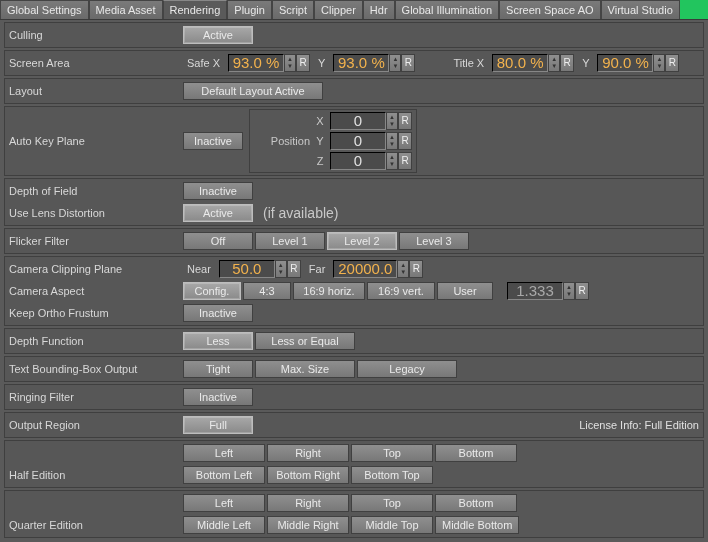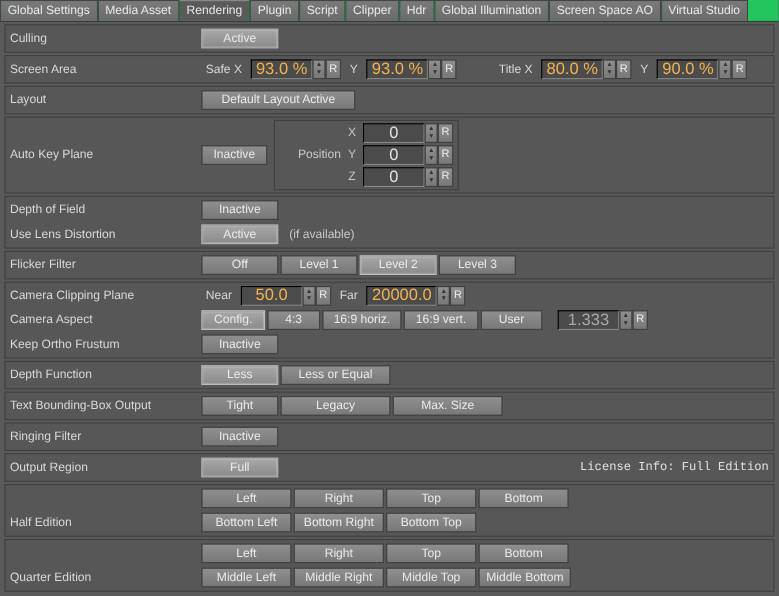--- a/index.html
+++ b/index.html
@@ -102,31 +102,31 @@
     font-size:6px; line-height:7px;
     color:#333;
   }
   .rbtn {
     width:14px; height:18px;
     background: linear-gradient(#8f8f8f,#787878);
     border:1px solid #404040;
     color:#eee; font-size:10px; line-height:16px; text-align:center;
   }
   .sublabel { color:#d8d8d8; padding:0 4px; }
-  .note { color:#c8c8c8; font-size:11px; padding-left:6px; }
+  .note { color:#c8c8c8; font-size:14px; padding-left:6px; }
   .posbox {
     border:1px solid #3f3f3f;
     padding:2px 4px;
     display:flex; flex-direction:column; gap:2px;
     margin-left:2px;
   }
   .posrow { display:flex; align-items:center; gap:4px; height:18px; }
   .poslbl { width:56px; text-align:right; color:#c8c8c8; }
   .axis { width:12px; text-align:center; color:#c8c8c8;}
-  .right-info { margin-left:auto; color:#e0e0e0;font-family:Liberation Mono, monospace; }
+  .right-info { margin-left:auto; color:#e0e0e0; }
   .btnrow { display:flex; gap:2px; }
   .btnrow .btn { min-width:82px; }
 </style>
 </head>
 <body>
 
 <div class="tabs">
   <div class="tab">Global Settings</div>
   <div class="tab">Media Asset</div>
   <div class="tab active">Rendering</div>
@@ -290,22 +290,22 @@
         <button class="toggle" style="min-width:100px">Less or Equal</button>
       </div>
     </div>
   </div>
 
   <div class="group">
     <div class="row">
       <span class="label">Text Bounding-Box Output</span>
       <div class="seg">
         <button class="toggle wide">Tight</button>
+        <button class="toggle" style="min-width:100px">Max. Size</button>
         <button class="toggle" style="min-width:100px">Legacy</button>
-        <button class="toggle" style="min-width:100px">Max. Size</button>
       </div>
     </div>
   </div>
 
   <div class="group">
     <div class="row">
       <span class="label">Ringing Filter</span>
       <button class="toggle">Inactive</button>
     </div>
   </div>

